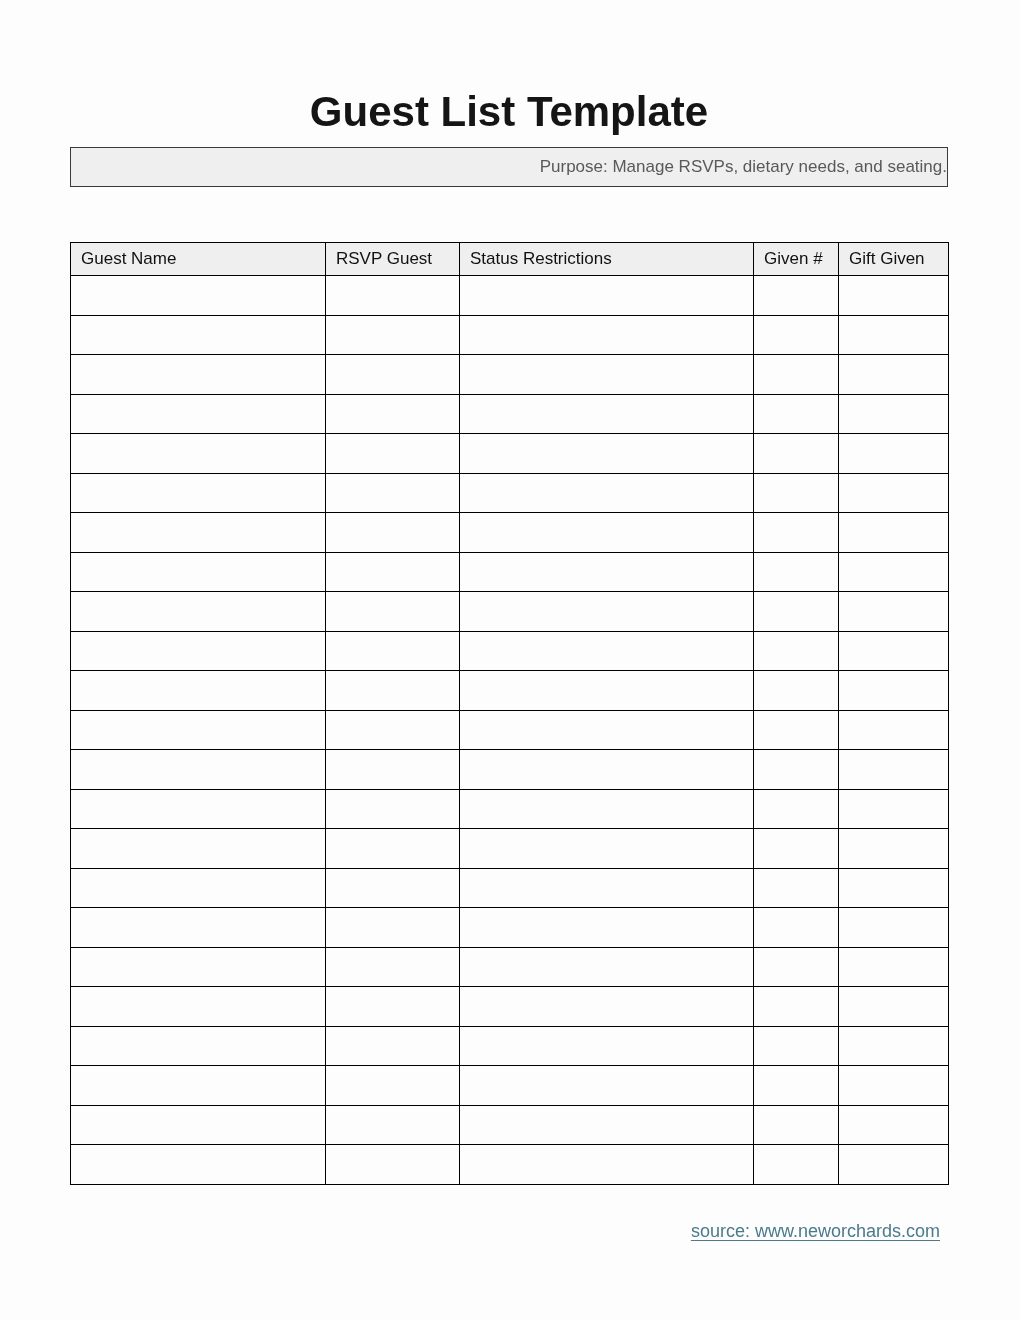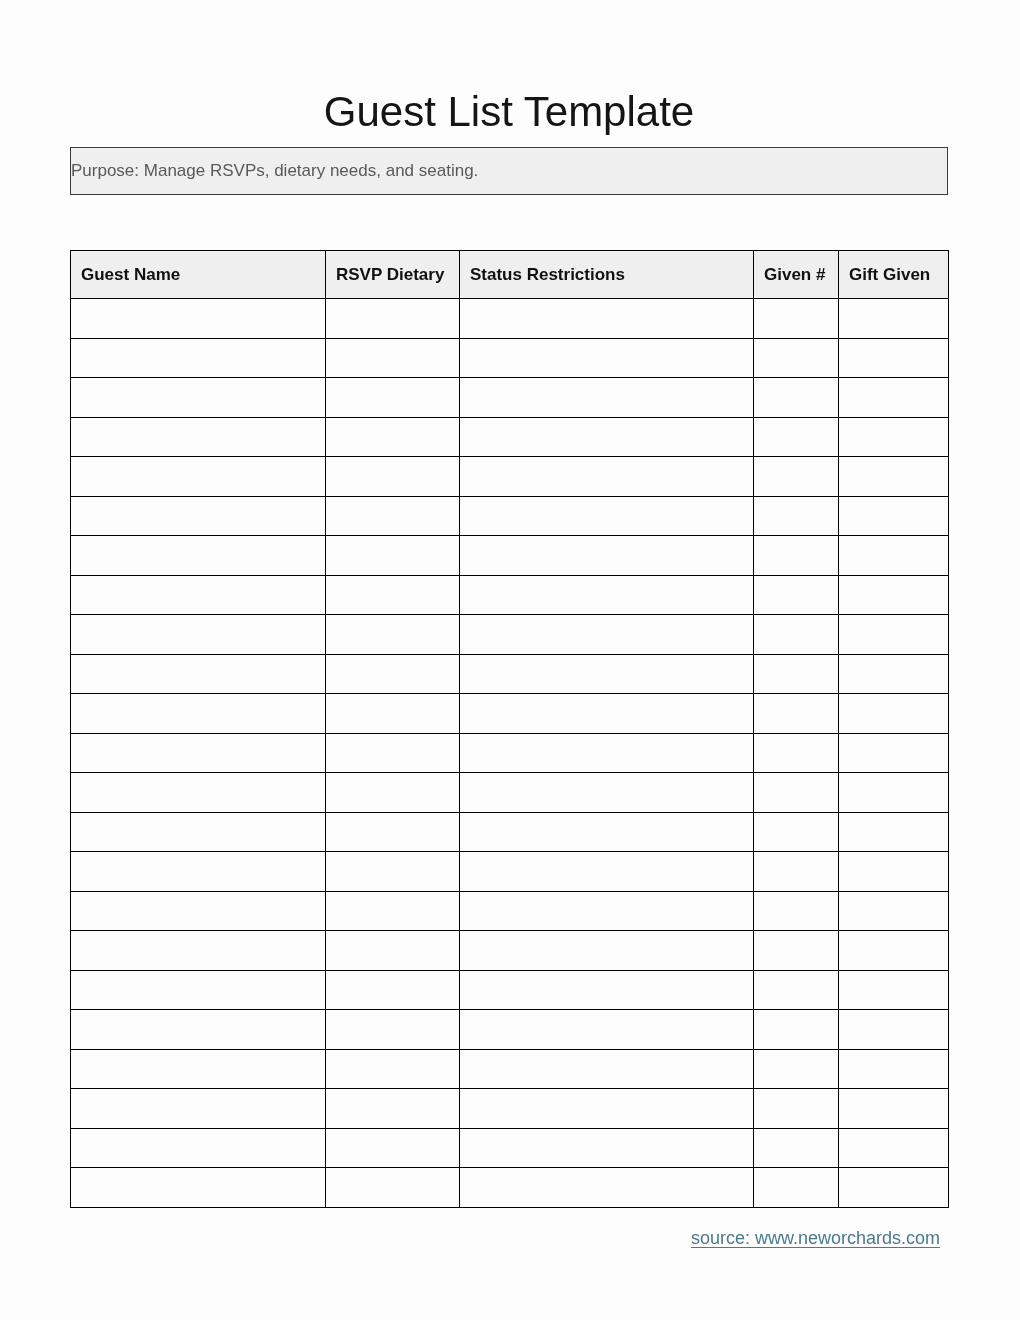--- a/index.html
+++ b/index.html
@@ -15,67 +15,67 @@
     color: #111;
     overflow: hidden;
   }
   .content {
     padding: 0 72px 0 70px; 
   }
   .page-title {
     margin: 88px 0 0 0;
     font-size: 42px;
     line-height: 48px;
-    font-weight: 400;
+    font-weight: 700;
     text-align: center;
     color: #151515;
     letter-spacing: 0px;
   }
   .purpose-banner {
     margin-top: 11px;
-    height: 48px;
+    height: 40px;
     background: #efefef;
     border: 1px solid #3a3a3a;
     display: flex;
     align-items: center;
-    justify-content: flex-start;
+    justify-content: flex-end;
   }
   .purpose-text {
     font-size: 17px;
     color: #595959;
   }
   table.guest-table {
     margin-top: 55px;
     width: 878px;
     border-collapse: collapse;
     table-layout: fixed;
   }
   table.guest-table th,
   table.guest-table td {
     border: 1.5px solid #000;
   }
   table.guest-table th {
     background: #efefef;
-    height: 48px;
+    height: 33px;
     font-size: 17px;
-    font-weight: 700;
+    font-weight: 400;
     text-align: left;
     padding: 0 4px 0 10px;
     color: #111;
     vertical-align: middle;
     white-space: nowrap;
     overflow: hidden;
   }
   table.guest-table td {
     height: 39.5px;
     padding: 0 10px;
     background: #fdfdfd;
   }
   .source-row {
-    margin-top: 20px;
+    margin-top: 36px;
     text-align: right;
     padding-right: 8px;
   }
   .source-link {
     font-size: 18px;
     color: #4a7a8c;
     text-decoration: underline;
     text-underline-offset: 3px;
     cursor: pointer;
   }
@@ -95,21 +95,21 @@
     <colgroup>
       <col style="width:255px">
       <col style="width:134px">
       <col style="width:294px">
       <col style="width:85px">
       <col style="width:110px">
     </colgroup>
     <thead>
       <tr>
         <th>Guest Name</th>
-        <th>RSVP Dietary</th>
+        <th>RSVP Guest</th>
         <th>Status Restrictions</th>
         <th>Given #</th>
         <th>Gift Given</th>
       </tr>
     </thead>
     <tbody>
         <tr>
           <td></td>
           <td></td>
           <td></td>

